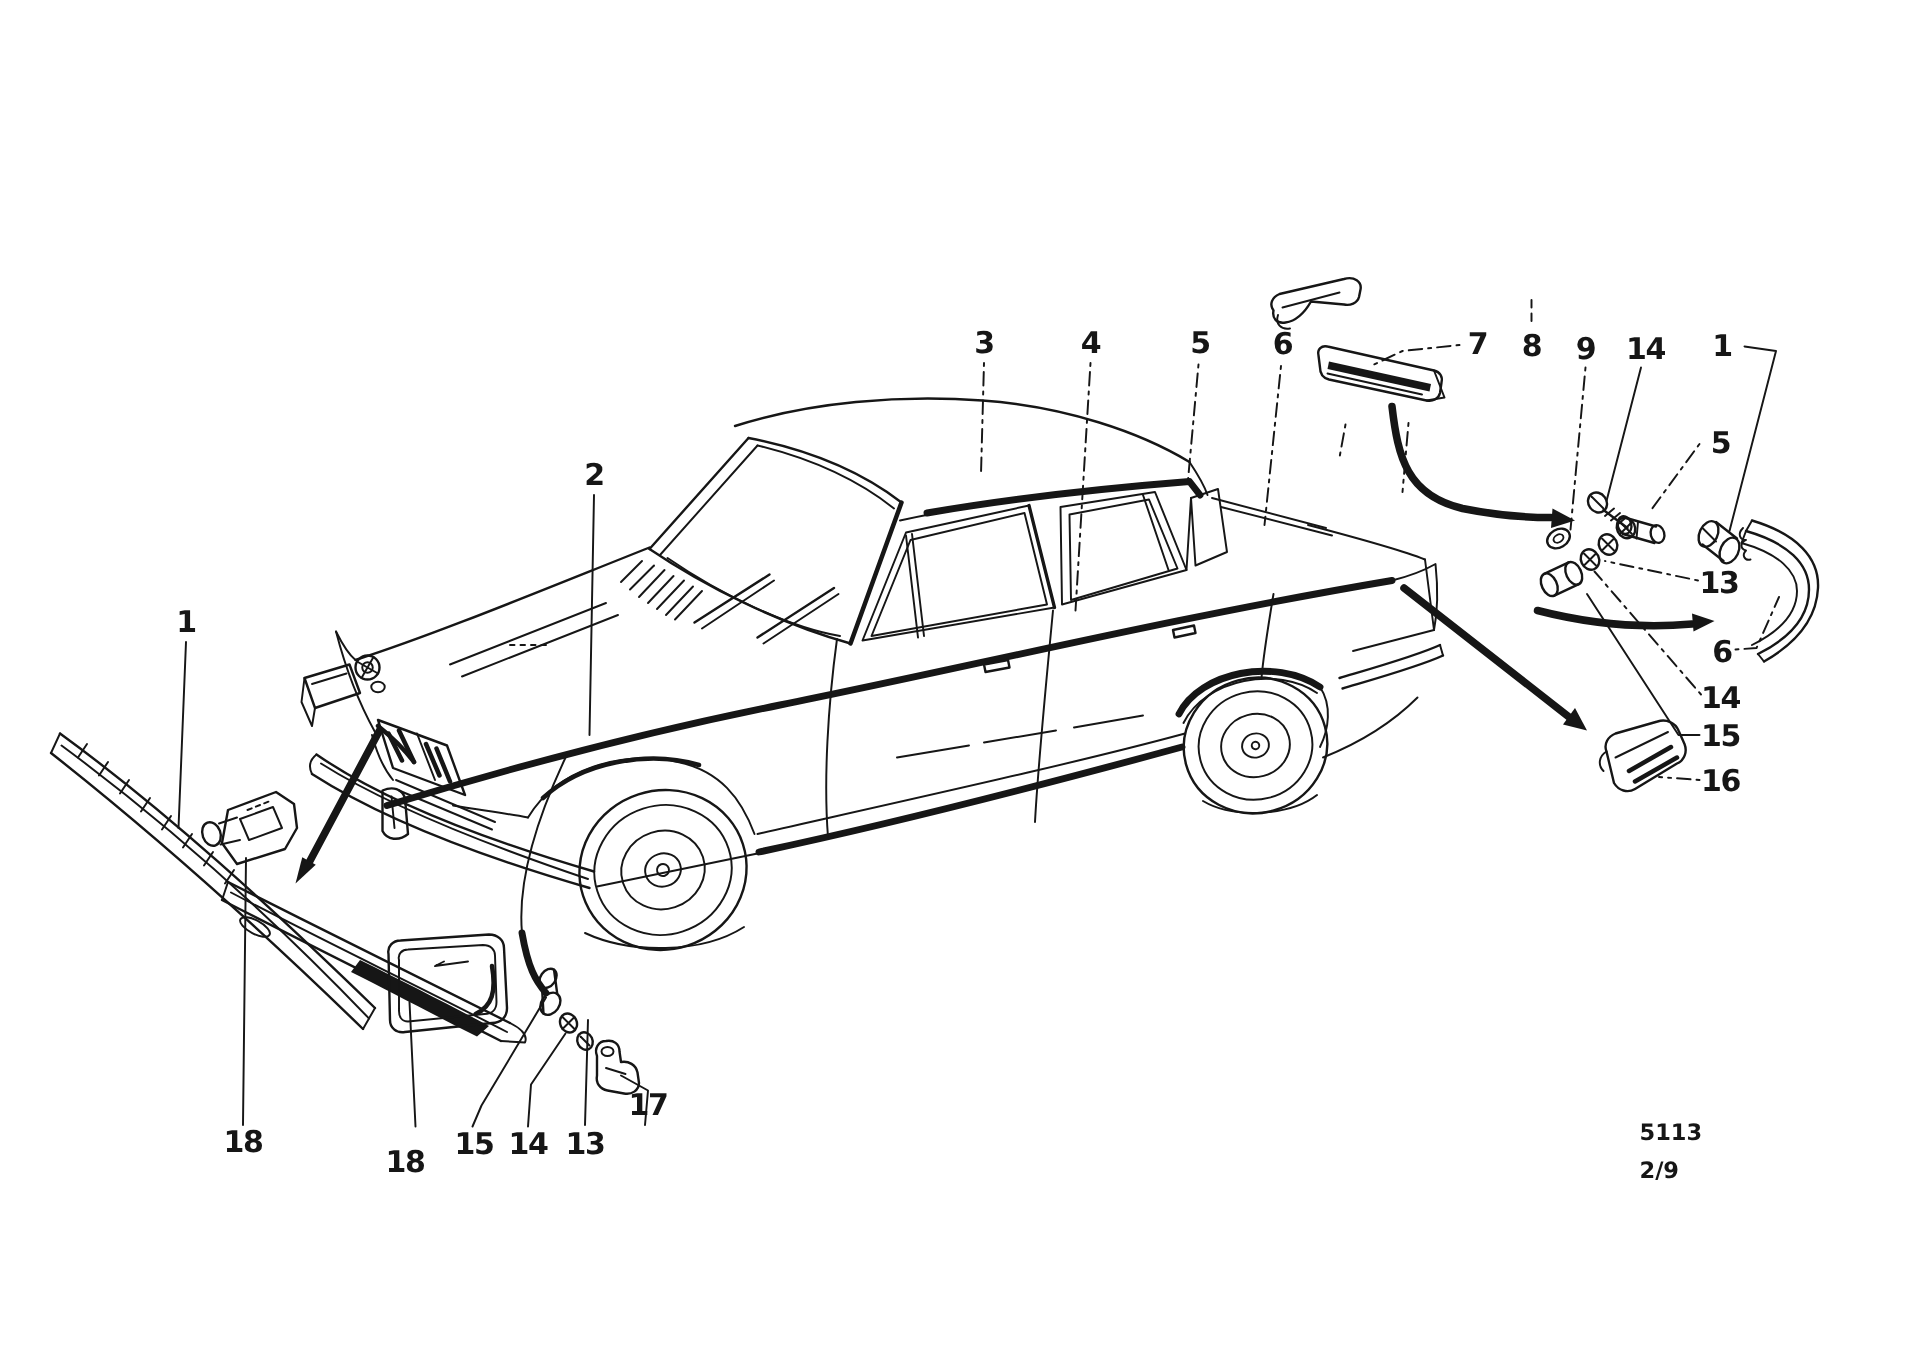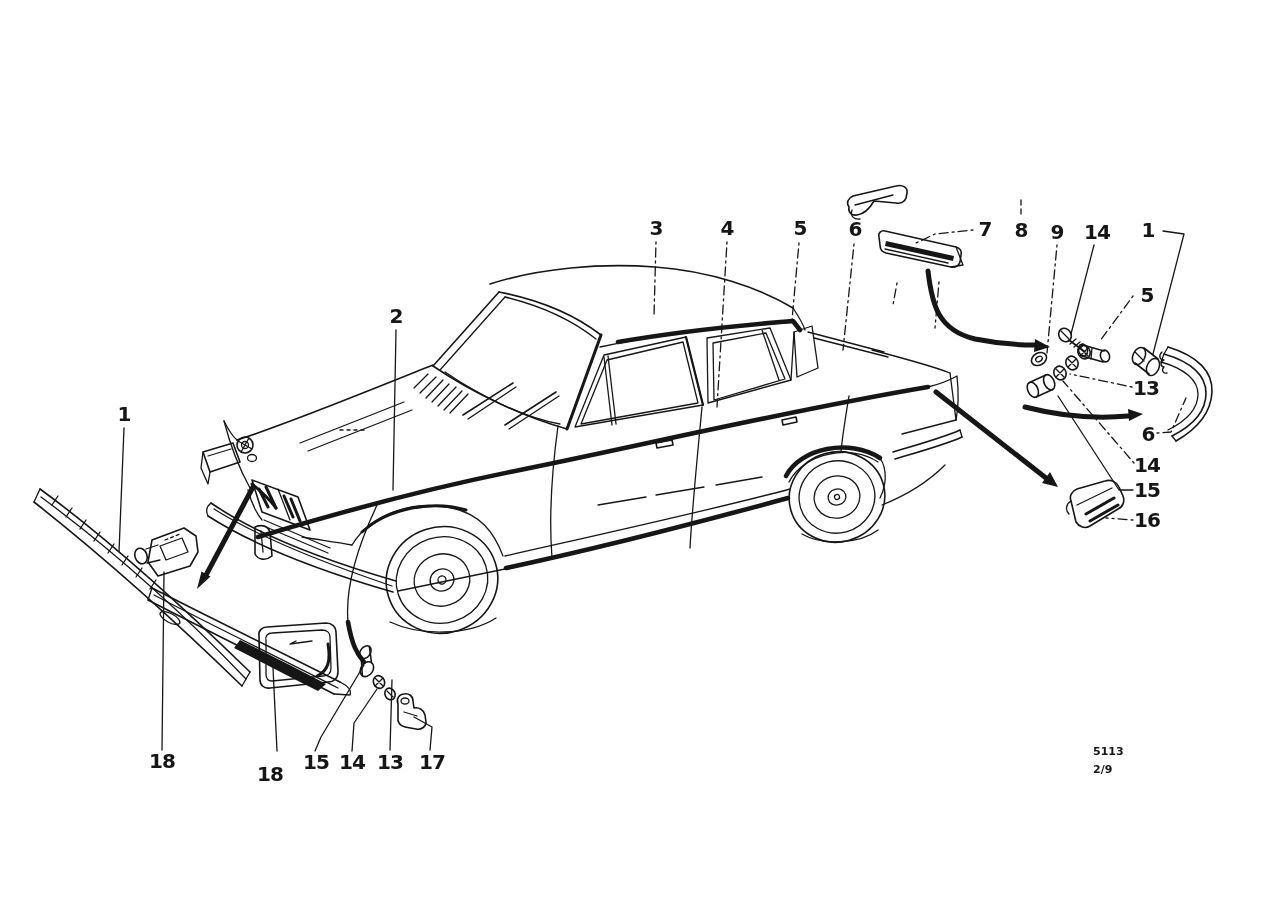--- a/index.html
+++ b/index.html
@@ -15,21 +15,21 @@
   .w3{stroke-width:3px;} .thick{stroke-width:4.6px;} .arrow{stroke-width:5px;}
   .dd{stroke-dasharray:2 4 9 4; stroke-width:1.3px;}
   .blk{fill:var(--ink); stroke:none;}
   .callout{
     position:absolute; transform:translate(-50%,-50%);
     font-size:20px; font-weight:700; color:var(--ink);
     letter-spacing:-1px; line-height:1; white-space:nowrap;
   }
   .plate{
     position:absolute; left:1093px; top:743px;
-    font-size:11px; font-weight:700; color:var(--ink); line-height:1.65;
+    font-size:15px; font-weight:700; color:var(--ink); line-height:1.65;
   }
 </style>
 </head>
 <body>
 
 <div class="stage">
 
 <svg width="1288" height="910" viewBox="0 0 1288 910">
 
   <g>
@@ -370,21 +370,21 @@
       <span class="callout" style="left: 1146px; top: 388px;">13</span>
       <span class="callout" style="left: 1148px; top: 434px;">6</span>
       <span class="callout" style="left: 1147px; top: 465px;">14</span>
       <span class="callout" style="left: 1147px; top: 490px;">15</span>
       <span class="callout" style="left: 1147px; top: 520px; text-align: center;">16</span>
       <span class="callout" style="left: 162px; top: 761px;">18</span>
       <span class="callout" style="left: 270px; top: 762px; margin-top: 12px;">18</span>
       <span class="callout" style="left: 316px; top: 762px;">15</span>
       <span class="callout" style="left: 352px; top: 762px;">14</span>
       <span class="callout" style="left: 390px; top: 762px;">13</span>
-      <span class="callout" style="left: 432px; top: 762px;">17</span>
+      <span class="callout" style="left: 432px; top: 736px;">17</span>
     </div>
 
 <div class="plate">
   <div>5113</div>
   <div>2/9</div>
 </div>
 
 </div>
 
 </body></html>

